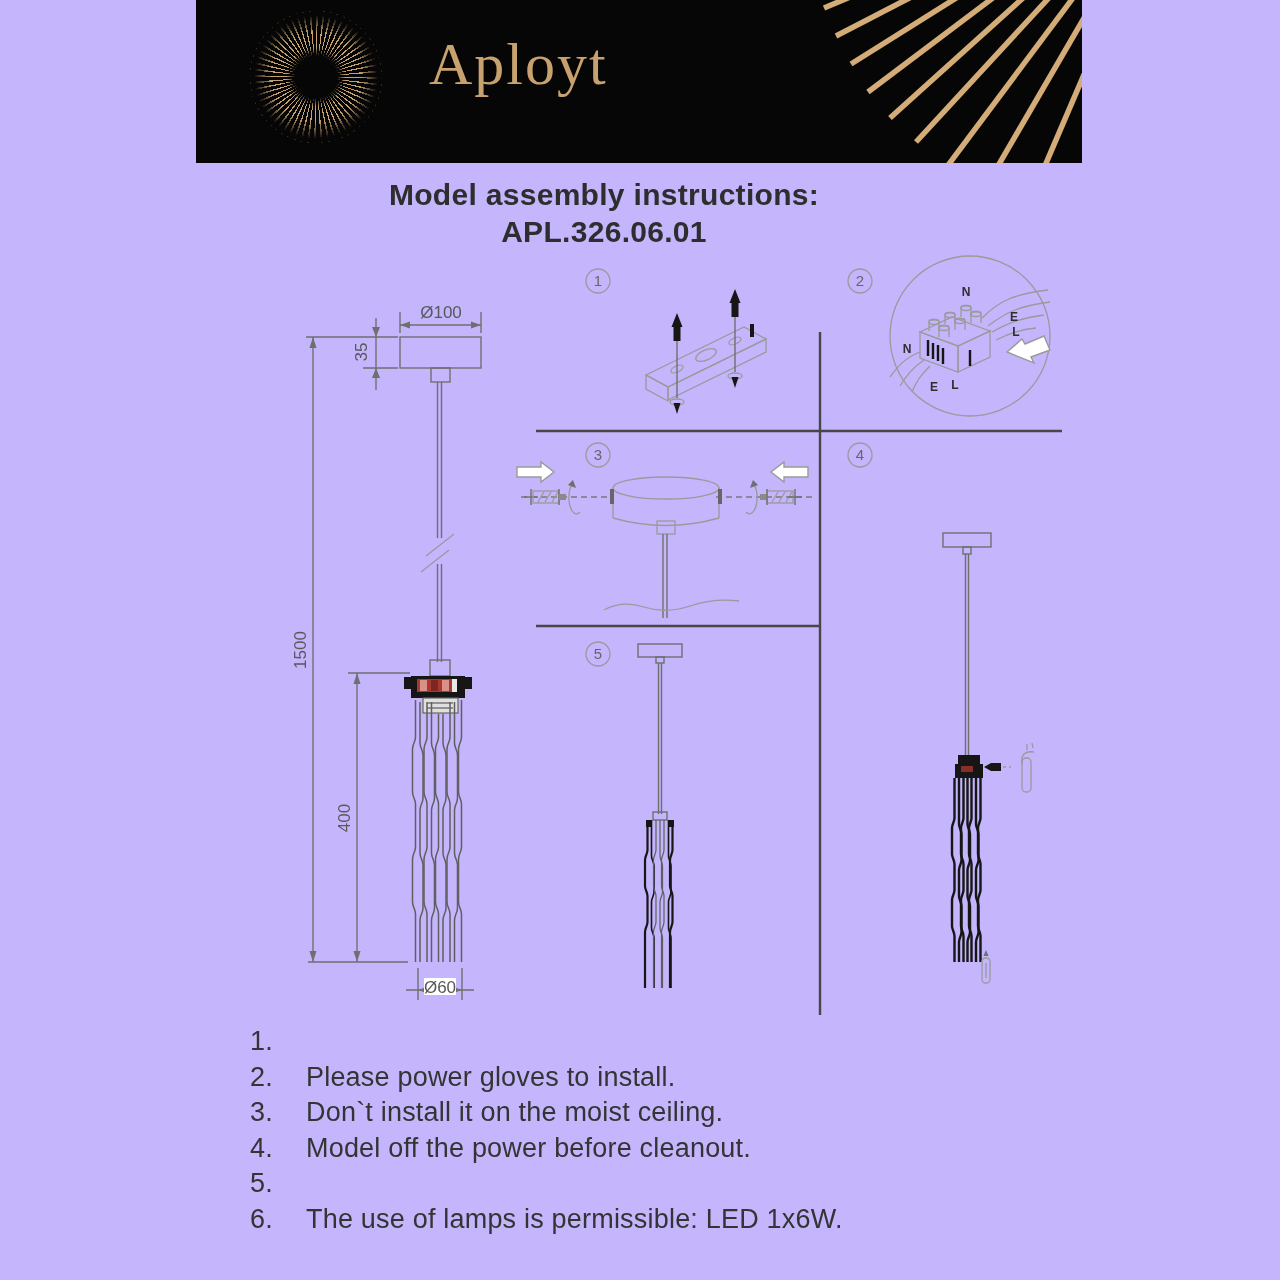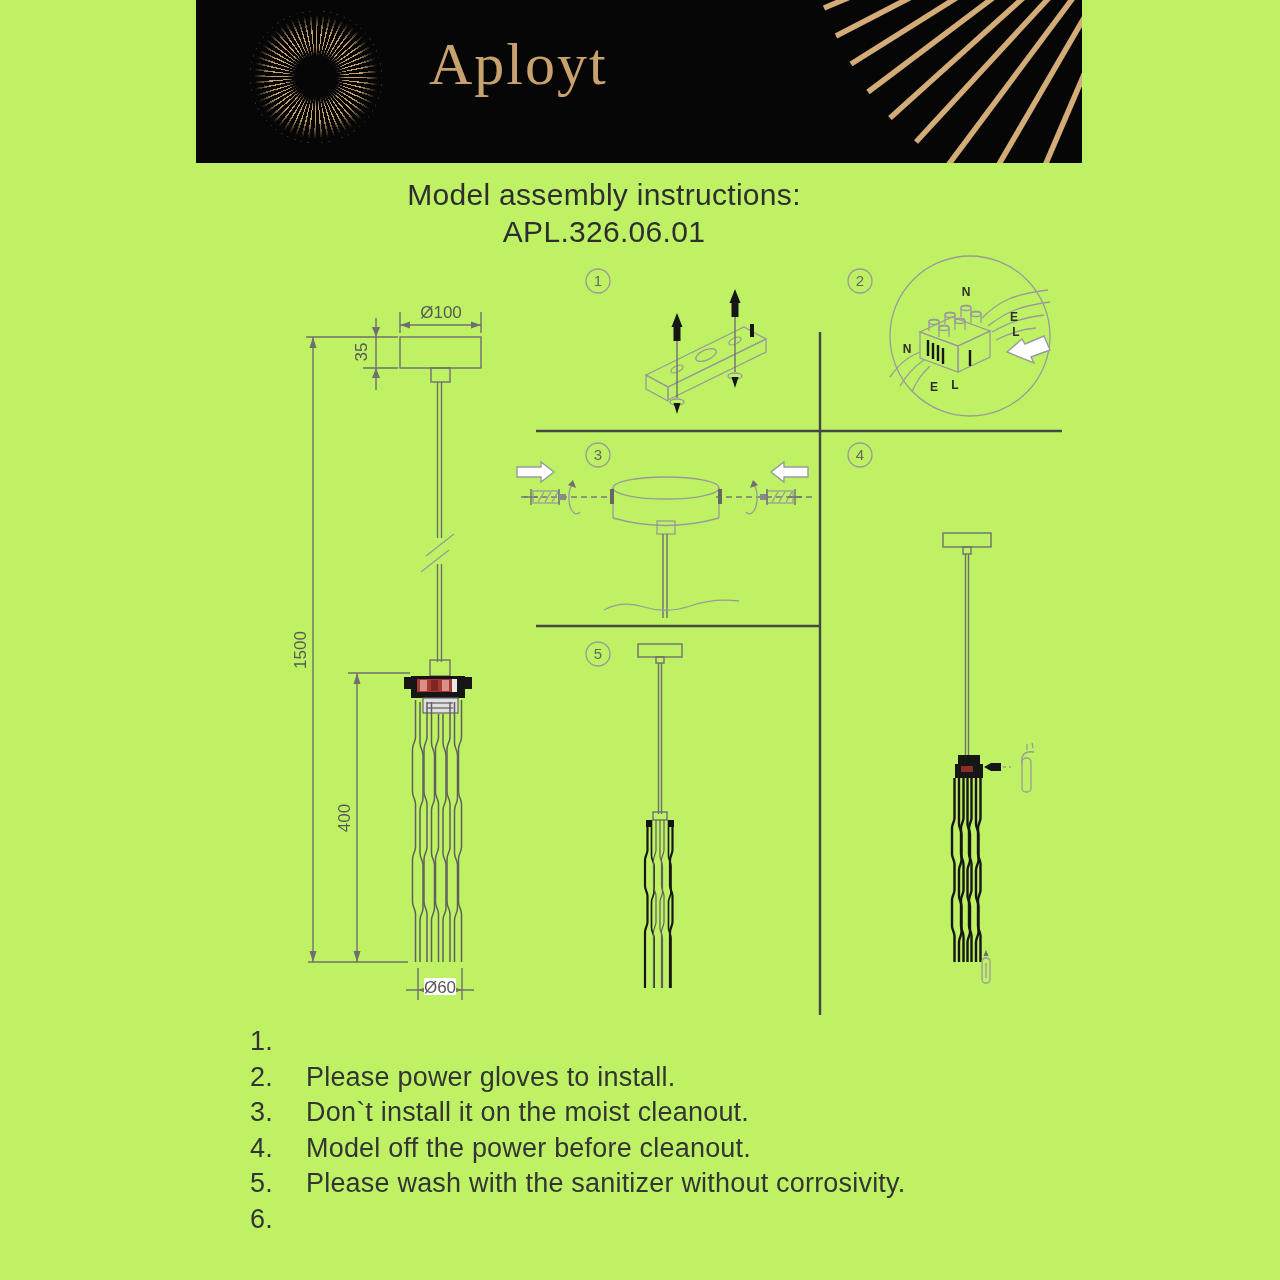--- a/index.html
+++ b/index.html
@@ -1,28 +1,28 @@
 <!DOCTYPE html>
 <html><head>
 <meta charset="utf-8">
 <style>
   html,body{margin:0;padding:0;background:#ffffff;}
-  .page{position:relative;width:1280px;height:1280px;background:#bef264;overflow:hidden;
+  .page{position:relative;width:1280px;height:1280px;background:#c4b5fd;overflow:hidden;
         font-family:"Liberation Sans",sans-serif;}
   
   .banner{position:absolute;left:196px;top:0;width:886px;height:163px;background:#070606;overflow:hidden;}
   .sunburst{position:absolute;left:54px;top:11px;width:132px;height:132px;border-radius:50%;
             background:repeating-conic-gradient(from 0deg,#c9a36e 0deg 1.7deg,#070606 1.7deg 6deg);}
   .sunburst::after{content:'';position:absolute;inset:0;border-radius:50%;
             background:radial-gradient(circle,#070606 0 21px,rgba(7,6,6,0) 30px 44px,#070606 62px);}
   .brand-text{position:absolute;left:233px;top:30px;color:#c8a26e;
             font-family:"Liberation Serif",serif;font-size:60px;font-weight:400;letter-spacing:2px;}
   
   .titleblock{position:absolute;left:196px;top:176px;width:816px;text-align:center;
-            color:#2e2e2e;font-size:30px;line-height:37px;letter-spacing:.3px;}
+            color:#2e2e2e;font-size:30px;line-height:37px;letter-spacing:.3px;font-weight:bold;}
   
   .instructions{position:absolute;left:250px;top:1024px;width:830px;color:#343434;
             font-size:27px;line-height:35.5px;letter-spacing:.2px;}
   .ins-row{display:flex;}
   .ins-num{width:56px;flex:0 0 56px;}
   
   .diagram{position:absolute;left:0;top:0;}
   .ln{stroke:#6f6f6f;stroke-width:1.4;fill:none;}
   .lnl{stroke:#9a9a9a;stroke-width:1.3;fill:none;}
   .lnb{stroke:#474747;stroke-width:2.4;fill:none;}
@@ -323,28 +323,28 @@
   <div class="instructions">
     <div class="ins-row">
       <span class="ins-num">1.</span>
     </div>
     <div class="ins-row">
       <span class="ins-num">2.</span>
       <span>Please power gloves to install.</span>
     </div>
     <div class="ins-row">
       <span class="ins-num">3.</span>
-      <span>Don`t install it on the moist cleanout.</span>
+      <span>Don`t install it on the moist ceiling.</span>
     </div>
     <div class="ins-row">
       <span class="ins-num">4.</span>
       <span>Model off the power before cleanout.</span>
     </div>
     <div class="ins-row">
       <span class="ins-num">5.</span>
-      <span>Please wash with the sanitizer without corrosivity.</span>
     </div>
     <div class="ins-row">
       <span class="ins-num">6.</span>
+      <span>The use of lamps is permissible: LED 1x6W.</span>
     </div>
   </div>
 
 </div>
 
 </body></html>

